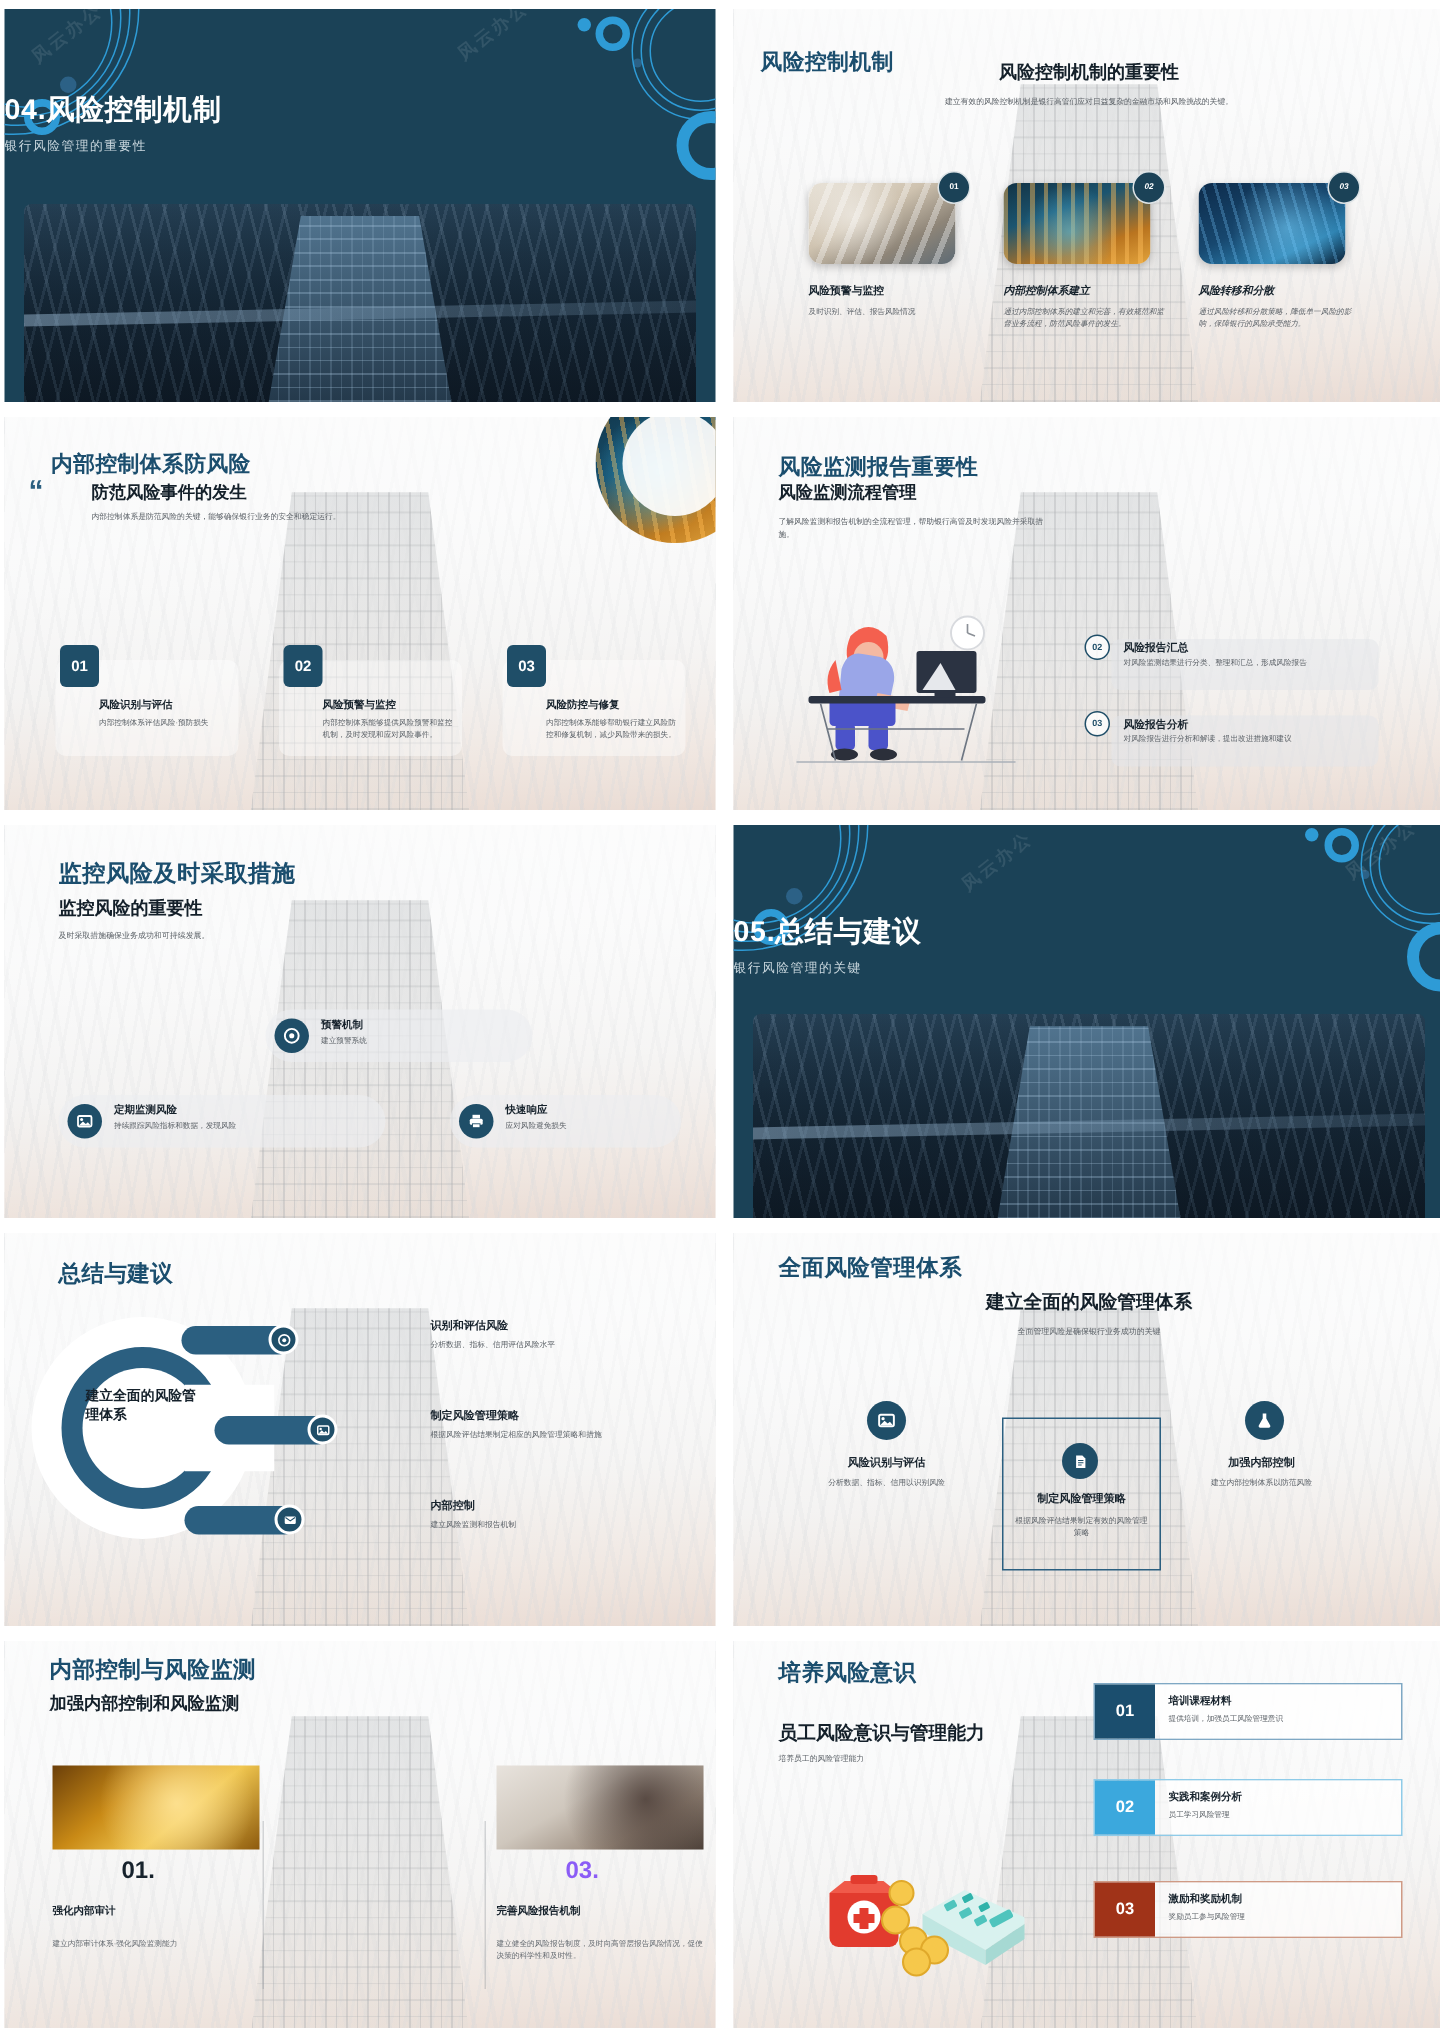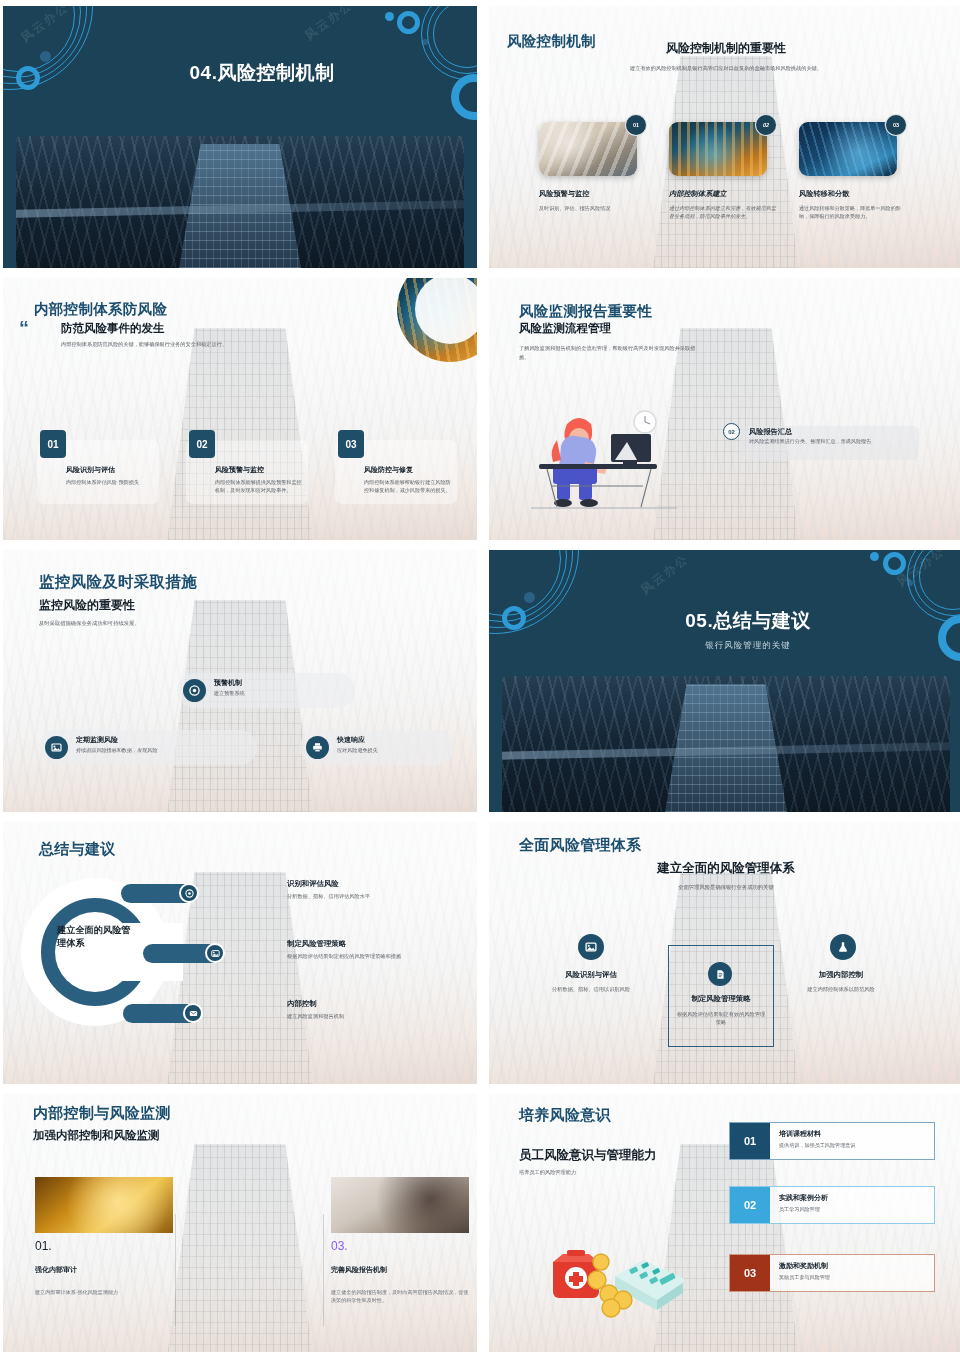--- a/index.html
+++ b/index.html
@@ -47,21 +47,21 @@
   .sec { background:#1b4257; }
   .sec .deco { position:absolute; inset:0; overflow:hidden; }
   .ring { position:absolute; border-radius:50%; border-style:solid; }
   .dot  { position:absolute; border-radius:50%; }
   .wmk {
     position:absolute; color:rgba(255,255,255,.10); font-size:12px;
     letter-spacing:2px; transform:rotate(-38deg); white-space:nowrap;
     font-weight:700;
   }
   .sec-title-wrap {
-    position:absolute; left:0; right:0; top:54px; text-align:center; z-index:3;margin-left:44px;
+    position:absolute; left:0; right:0; top:54px; z-index:3;
   }
   .sec-title {
     color:#ffffff; font-size:19px; font-weight:700; letter-spacing:.5px;
   }
   .sec-sub {
     color:#c9d7de; font-size:8.5px; margin-top:6px; letter-spacing:1px;
   }
   .sec-photo {
     position:absolute; left:13px; right:13px; top:130px; bottom:0;
     border-radius:5px 5px 0 0;
@@ -186,21 +186,21 @@
     position:absolute; width:26px; height:26px; border-radius:50%; background:#1f4e68;
     display:flex; align-items:center; justify-content:center; color:#fff; z-index:5;
   }
   .s8-t { position:absolute; font-size:7.4px; font-weight:700; color:#16222c; text-align:center; z-index:5; }
   .s8-d { position:absolute; font-size:5.2px; color:#5d6369; text-align:center; line-height:1.6; z-index:5; }
   .s8-box { position:absolute; left:179px; top:123px; width:106px; height:102px; border:1.6px solid #2b5f80; z-index:4; }
 
   
   .s9-col { position:absolute; width:138px; z-index:4; }
   .s9-img { width:138px; height:56px; }
-  .s9-n { font-size:12px; font-weight:400; margin-top:6px; }
+  .s9-n { font-size:16px; font-weight:700; margin-top:6px;margin-left:46px; }
   .s9-t { font-size:7px; font-weight:700; color:#16222c; margin-top:12px; }
   .s9-d { font-size:5.1px; color:#666c72; margin-top:13px; line-height:1.65; }
   .s9-div { position:absolute; top:120px; width:1px; height:112px; background:rgba(140,146,152,.35); z-index:3; }
 
   
   .s10-card { position:absolute; left:240px; width:206px; height:38px; display:flex; z-index:4; }
   .s10-num {
     width:40px; display:flex; align-items:center; justify-content:center;
     color:#fff; font-size:11px; font-weight:700;
   }
@@ -226,20 +226,21 @@
       <div class="dot" style="left:419px;top:33px;width:6px;height:6px;background:#2c6186;"></div>
       <div class="ring" style="left:418px;top:-18px;width:92px;height:92px;border-width:1.3px;border-color:#2e9bd6;"></div>
       <div class="ring" style="left:424px;top:-12px;width:80px;height:80px;border-width:1.3px;border-color:#2e9bd6;"></div>
       <div class="ring" style="left:430px;top:-6px;width:68px;height:68px;border-width:1.3px;border-color:#2e9bd6;"></div>
       <div class="ring" style="left:448px;top:68px;width:46px;height:46px;border-width:8px;border-color:#2e9bd6;"></div>
       <div class="wmk" style="left:298px;top:6px;">风云办公</div>
       <div class="wmk" style="left:14px;top:8px;">风云办公</div>
     </div>
     <div class="sec-title-wrap">
       <div class="sec-title">04.风险控制机制</div>
+      <div class="sec-sub">银行风险管理的重要性</div>
     </div>
     <div class="sec-photo"></div>
   </div>
 
   <div class="slide">
     <div class="bgphoto"></div>
     <div class="s-title" style="left:18px;top:26px;text-align:center;">风险控制机制</div>
     <div class="s2-h">
       <div class="h">风险控制机制的重要性</div>
       <div class="p">建立有效的风险控制机制是银行高管们应对日益复杂的金融市场和风险挑战的关键。</div>
@@ -260,21 +261,21 @@
       <div class="s2-img" style="background:
              radial-gradient(circle at 45% 60%, rgba(90,200,240,.55), rgba(0,0,0,0) 50%),
              repeating-linear-gradient(90deg, rgba(255,190,90,.45) 0 3px, rgba(0,0,0,0) 3px 9px),
              linear-gradient(160deg,#123244 0%,#1c5570 35%,#b9741f 72%,#e2a33c 100%);">
         <div class="s2-badge">02</div>
       </div>
       <div class="t">内部控制体系建立</div>
       <div class="d">通过内部控制体系的建立和完善，有效规范和监督业务流程，防范风险事件的发生。</div>
     </div>
 
-    <div class="s2-card" style="left:310px;top:116px;">
+    <div class="s2-card" style="left:310px;top:116px;font-style:italic;">
       <div class="s2-img" style="background:
              radial-gradient(circle at 60% 55%, rgba(120,210,255,.55), rgba(0,0,0,0) 55%),
              repeating-linear-gradient(74deg, rgba(120,200,255,.28) 0 2px, rgba(0,0,0,0) 2px 8px),
              linear-gradient(155deg,#0d2b4a 0%,#17476e 45%,#2b7fae 75%,#0d2338 100%);">
         <div class="s2-badge">03</div>
       </div>
       <div class="t">风险转移和分散</div>
       <div class="d">通过风险转移和分散策略，降低单一风险的影响，保障银行的风险承受能力。</div>
     </div>
   </div>
@@ -338,20 +339,26 @@
         <line x1="4" y1="104" x2="150" y2="104" stroke="#aab0b8" stroke-width="1"></line>
       </svg>
     </div>
 
     <div class="s4-row" style="left:234px;top:145px;width:200px;height:40px;">
       <div class="s4-pill"></div>
       <div class="s4-badge">02</div>
       <div class="s4-t">风险报告汇总</div>
       <div class="s4-d">对风险监测结果进行分类、整理和汇总，形成风险报告</div>
     </div>
+    <div class="s4-row" style="left:234px;top:196px;width:200px;height:40px;">
+      <div class="s4-pill"></div>
+      <div class="s4-badge">03</div>
+      <div class="s4-t">风险报告分析</div>
+      <div class="s4-d">对风险报告进行分析和解读，提出改进措施和建议</div>
+    </div>
   </div>
 
   <div class="slide">
     <div class="bgphoto"></div>
     <div class="s-title" style="left:36px;top:22px;font-size:15.5px;">监控风险及时采取措施</div>
     <div style="position:absolute;left:36px;top:47px;font-size:12px;font-weight:700;color:#14202a;z-index:4;">监控风险的重要性</div>
     <div style="position:absolute;left:36px;top:70px;font-size:5.3px;color:#5b6167;z-index:4;">及时采取措施确保业务成功和可持续发展。</div>
 
     <div class="s5-pill" style="left:174px;top:123px;width:178px;"></div>
     <div class="s5-ic" style="left:180px;top:129px;">

